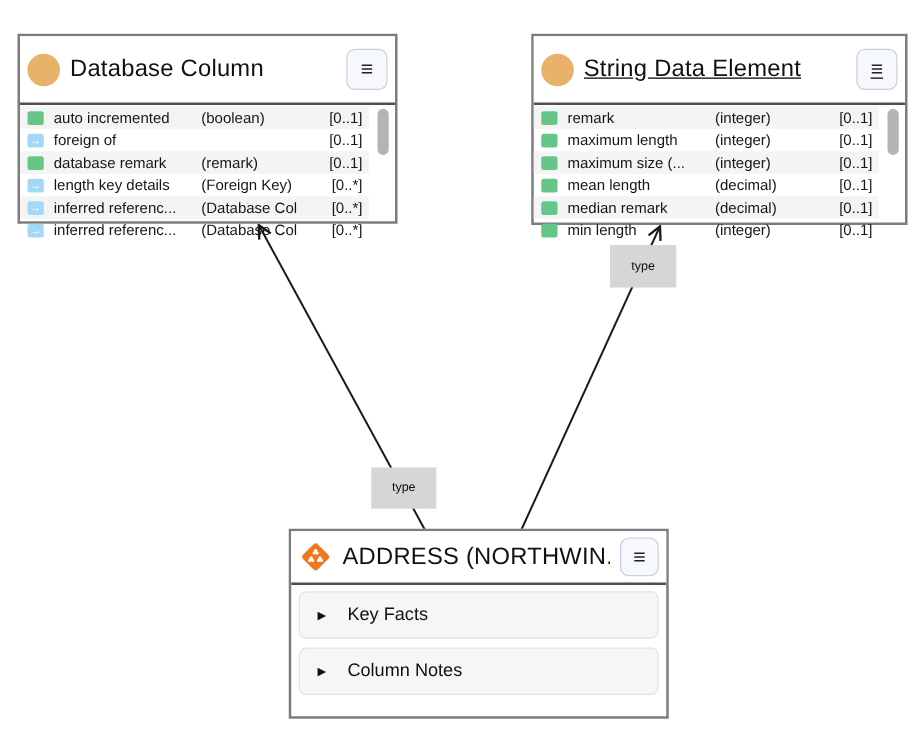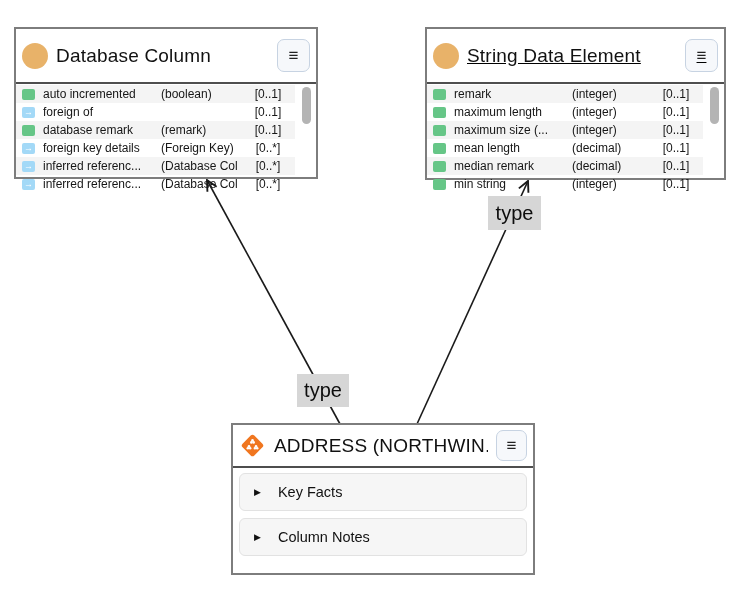--- a/index.html
+++ b/index.html
@@ -5,21 +5,21 @@
   html,body{margin:0;padding:0;}
   body{
     width:736px;height:590px;position:relative;overflow:hidden;
     background:#ffffff;font-family:"Liberation Sans",sans-serif;
   }
   
   .edges{position:absolute;left:0;top:0;z-index:1;}
   
   .edge-label{
     position:absolute;z-index:6;background:#d6d6d6;color:#0d0d0d;
-    font-size:20px;display:flex;align-items:center;justify-content:center;
+    font-size:10px;display:flex;align-items:center;justify-content:center;
   }
   #edge-label-0{left:297px;top:374px;width:52px;height:33px;}
   #edge-label-1{left:488px;top:196px;width:53px;height:34px;}
   
   .node{
     position:absolute;z-index:3;background:#fff;border:2px solid #7d7d7d;
     box-sizing:border-box;
   }
   #node-database-column{left:14px;top:27px;width:304px;height:152px;}
   #node-string-data-element{left:425px;top:27px;width:301px;height:153px;text-decoration:underline;}
@@ -45,21 +45,21 @@
   
   .node-body{position:relative;height:calc(100% - 41px);}
   .rows{position:absolute;left:0;top:1px;right:21px;}
   .row{
     display:grid;grid-template-columns:13px 110px 1fr 44px;gap:8px;
     align-items:center;height:18px;padding:0 5px 0 6px;
     font-size:12px;color:#161616;
   }
   .row:nth-child(odd){background:#f4f4f4;}
   .row-name,.row-type{white-space:nowrap;overflow:hidden;}
-  .row-card{text-align:center;white-space:nowrap;}
+  .row-card{text-align:right;white-space:nowrap;}
   .row-icon{
     width:13px;height:11px;border-radius:2px;background:#66C687;
     display:flex;align-items:center;justify-content:center;
     color:#fff;font-size:9px;line-height:1;
   }
   .row-icon[data-icon="relation"]{background:#A3D9F7;}
   .row-icon[data-icon="relation"]::after{content:"\2192";}
   .scrollbar{position:absolute;top:0;right:0;width:21px;height:100%;}
   .scroll-thumb{
     position:absolute;top:3px;right:5px;width:9px;height:37px;
@@ -115,21 +115,21 @@
         <span class="row-card">[0..1]</span>
       </div>
       <div class="row">
         <span class="row-icon" data-icon="attribute"></span>
         <span class="row-name">database remark</span>
         <span class="row-type">(remark)</span>
         <span class="row-card">[0..1]</span>
       </div>
       <div class="row">
         <span class="row-icon" data-icon="relation"></span>
-        <span class="row-name">foreign key details</span>
+        <span class="row-name">length key details</span>
         <span class="row-type">(Foreign Key)</span>
         <span class="row-card">[0..*]</span>
       </div>
       <div class="row">
         <span class="row-icon" data-icon="relation"></span>
         <span class="row-name">inferred referenc...</span>
         <span class="row-type">(Database Colu...</span>
         <span class="row-card">[0..*]</span>
       </div>
       <div class="row">
@@ -180,21 +180,21 @@
         <span class="row-card">[0..1]</span>
       </div>
       <div class="row">
         <span class="row-icon" data-icon="attribute"></span>
         <span class="row-name">median remark</span>
         <span class="row-type">(decimal)</span>
         <span class="row-card">[0..1]</span>
       </div>
       <div class="row">
         <span class="row-icon" data-icon="attribute"></span>
-        <span class="row-name">min string</span>
+        <span class="row-name">min length</span>
         <span class="row-type">(integer)</span>
         <span class="row-card">[0..1]</span>
       </div>
     </div>
     <div class="scrollbar">
       <div class="scroll-thumb"></div>
     </div>
   </div>
 </div>
 

